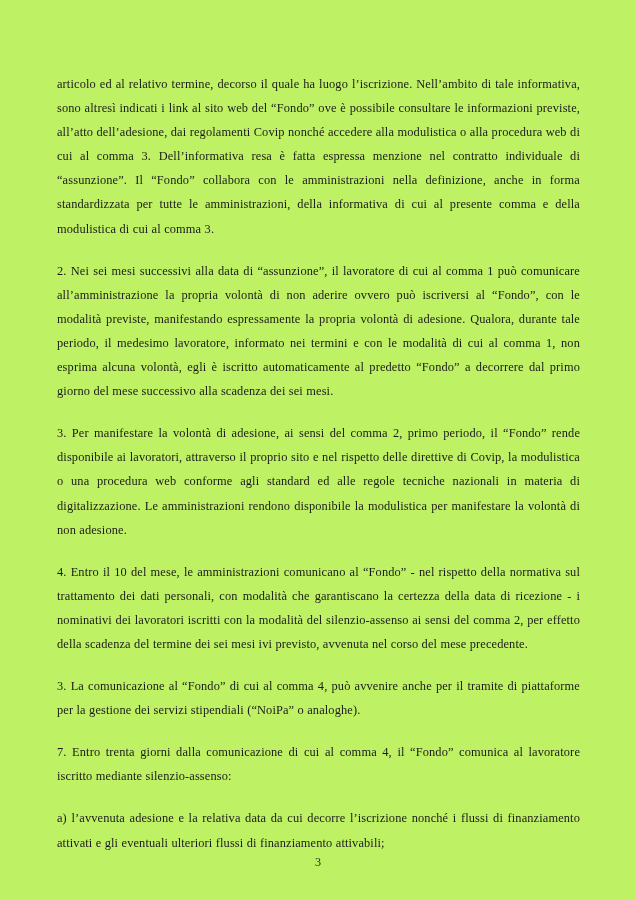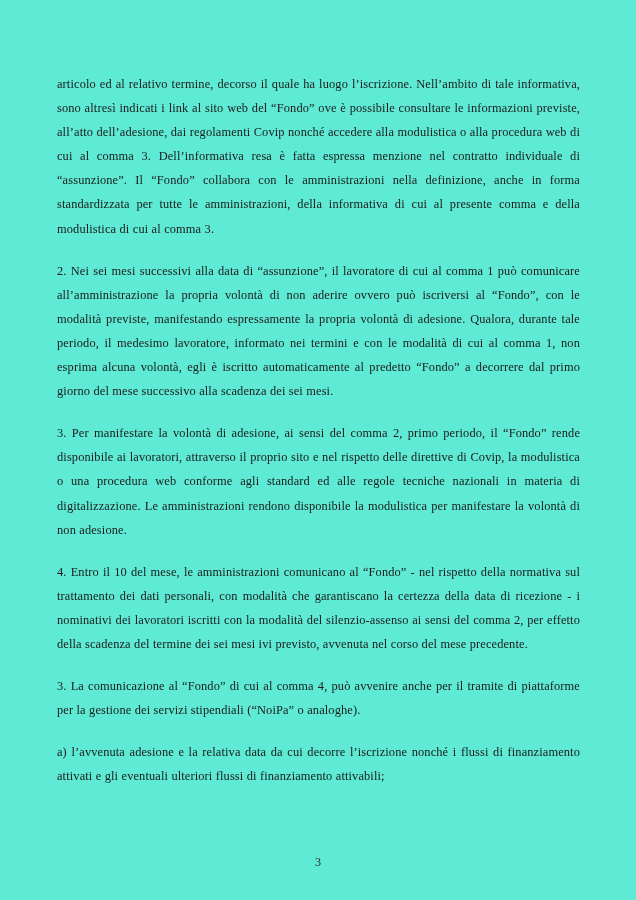--- a/index.html
+++ b/index.html
@@ -17,21 +17,21 @@
     color: #1a1a1a;
     -webkit-font-smoothing: antialiased;
   }
 
   .page {
     position: absolute;
     top: 0;
     left: 0;
     width: 636px;
     height: 900px;
-    background: #5eead4;
+    background: #bef264;
     box-sizing: border-box;
   }
 
   .text-body {
     position: absolute;
     left: 57px;
     top: 72px;
     width: 523px;
   }
 
@@ -77,20 +77,21 @@
 
     <p class="para">2. Nei sei mesi successivi alla data di “assunzione”, il lavoratore di cui al comma 1 può comunicare all’amministrazione la propria volontà di non aderire ovvero può iscriversi al “Fondo”, con le modalità previste, manifestando espressamente la propria volontà di adesione. Qualora, durante tale periodo, il medesimo lavoratore, informato nei termini e con le modalità di cui al comma 1, non esprima alcuna volontà, egli è iscritto automaticamente al predetto “Fondo” a decorrere dal primo giorno del mese successivo alla scadenza dei sei mesi.</p>
 
     <p class="para">3. Per manifestare la volontà di adesione, ai sensi del comma 2, primo periodo, il “Fondo” rende disponibile ai lavoratori, attraverso il proprio sito e nel rispetto delle direttive di Covip, la modulistica o una procedura web conforme agli standard ed alle regole tecniche nazionali in materia di digitalizzazione. Le amministrazioni rendono disponibile la modulistica per manifestare la volontà di non adesione.</p>
 
     <p class="para">4. Entro il 10 del mese, le amministrazioni comunicano al “Fondo” - nel rispetto della normativa sul trattamento dei dati personali, con modalità che garantiscano la certezza della data di ricezione - i nominativi dei lavoratori iscritti con la modalità del silenzio-assenso ai sensi del comma 2, per effetto della scadenza del termine dei sei mesi ivi previsto, avvenuta nel corso del mese precedente.</p>
 
     <p class="para">3. La comunicazione al “Fondo” di cui al comma 4, può avvenire anche per il tramite di piattaforme per la gestione dei servizi stipendiali (“NoiPa” o analoghe).</p>
 
 
+    <p class="para">7. Entro trenta giorni dalla comunicazione di cui al comma 4, il “Fondo” comunica al lavoratore iscritto mediante silenzio-assenso:</p>
 
     <p class="para">a) l’avvenuta adesione e la relativa data da cui decorre l’iscrizione nonché i flussi di finanziamento attivati e gli eventuali ulteriori flussi di finanziamento attivabili;</p>
 
   </div>
 
   <div class="page-number">3</div>
 
 </div>
 
 </body></html>

